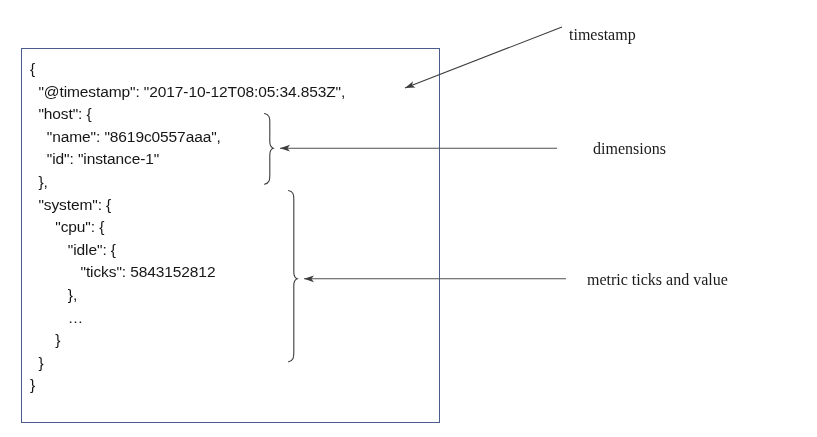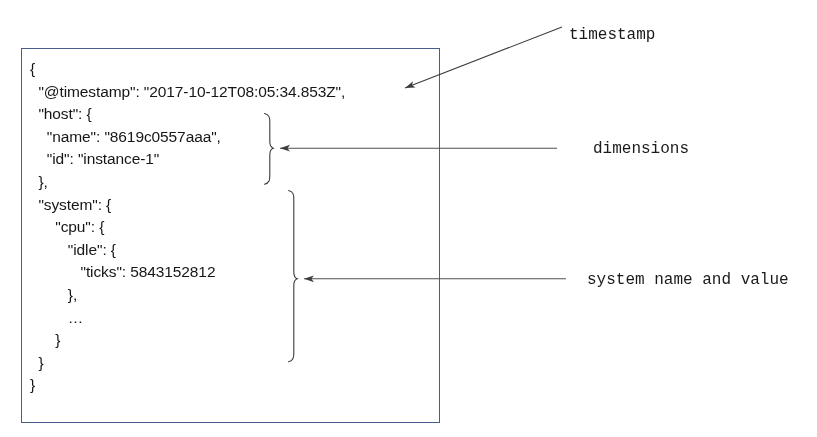--- a/index.html
+++ b/index.html
@@ -47,21 +47,21 @@
   #annotations {
     position: absolute;
     left: 0; top: 0;
     width: 817px;
     height: 437px;
     pointer-events: none;
   }
 
   .callout-label {
     position: absolute;
-    font-family: Liberation Mono, monospace;
+    font-family: Liberation Serif, serif;
     font-size: 16px;
     color: #1a1a1a;
     white-space: nowrap;
     line-height: 1;
   }
   #label-timestamp { left: 569px; top: 27px; }
   #label-dimensions { left: 593px; top: 141px; }
   #label-metric { left: 587px; top: 272px; }
 </style>
 </head>
@@ -98,13 +98,13 @@
            L 293.8,353
            C 293.8,357 293.5,360.5 288.5,361.8" fill="none" stroke="#3c3c3c" stroke-width="1.1" stroke-linecap="round"></path>
 
   <line x1="566" y1="278.8" x2="304" y2="278.8" stroke="#4f4f4f" stroke-width="1.1" marker-end="url(#arrowhead)"></line>
 </svg>
 
 <div class="callout-label" id="label-timestamp">timestamp</div>
 
 <div class="callout-label" id="label-dimensions">dimensions</div>
 
-<div class="callout-label" id="label-metric">system name and value</div>
+<div class="callout-label" id="label-metric">metric ticks and value</div>
 
 </body></html>

